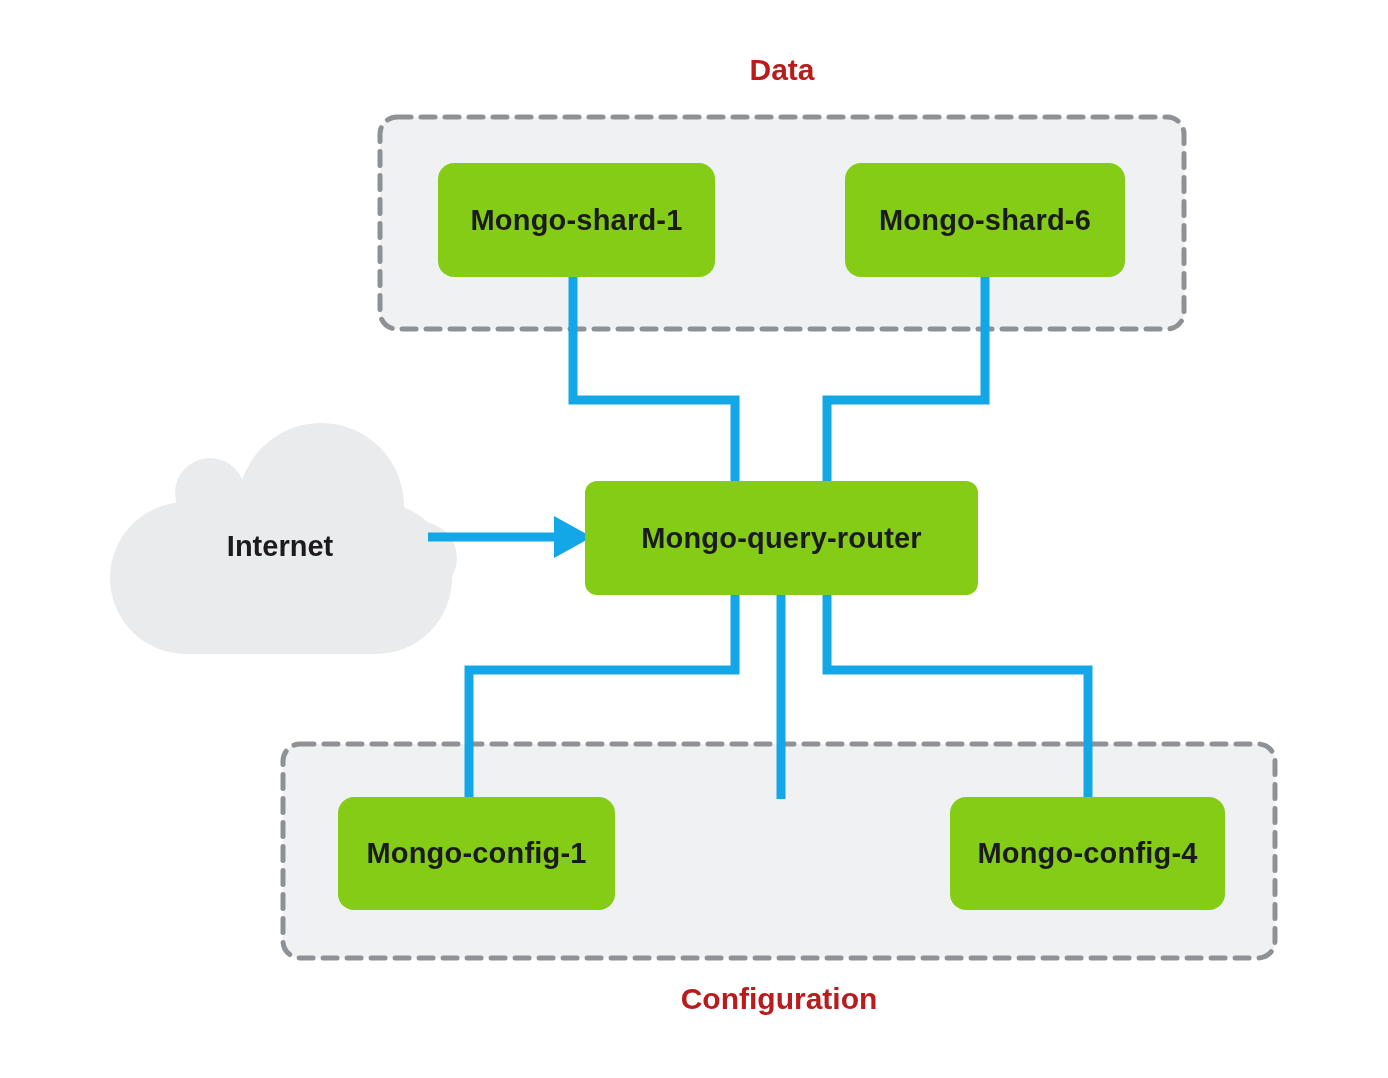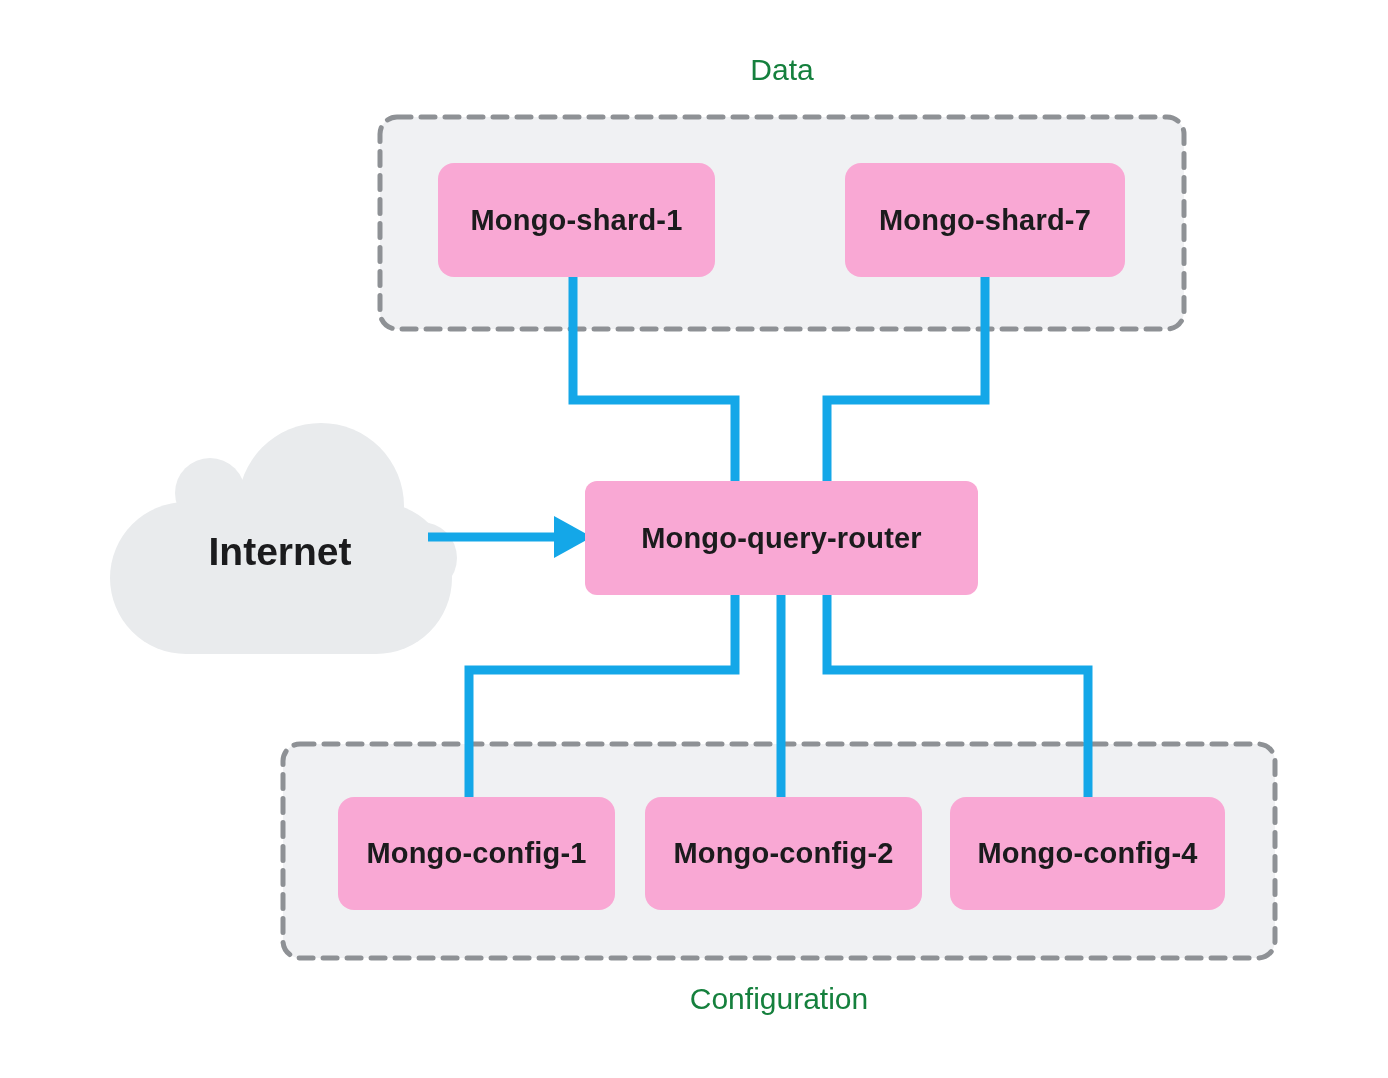--- a/index.html
+++ b/index.html
@@ -20,44 +20,44 @@
     left: 0;
     top: 0;
     z-index: 1;
   }
   .node {
     position: absolute;
     z-index: 2;
     display: flex;
     align-items: center;
     justify-content: center;
-    background: #f9a8d4;
+    background: #84cc16;
     border-radius: 16px;
     font-size: 29px;
     font-weight: 700;
     color: #1b1b1d;
     letter-spacing: 0.2px;
     white-space: nowrap;
   }
   .node-router {
     border-radius: 12px;
   }
   .zone-label {
     position: absolute;
     z-index: 3;
     font-size: 30px;
-    font-weight: 400;
-    color: #15803d;
+    font-weight: 700;
+    color: #b91c1c;
     text-align: center;
     white-space: nowrap;
   }
   .cloud-label {
     position: absolute;
     z-index: 3;
-    font-size: 39px;
+    font-size: 29px;
     font-weight: 700;
     color: #1b1b1d;
     text-align: center;
     white-space: nowrap;
   }
   
   .node-shard1  { left: 438px; top: 163px; width: 277px; height: 114px; }
   .node-shard2  { left: 845px; top: 163px; width: 280px; height: 114px; }
   .node-router  { left: 585px; top: 481px; width: 393px; height: 114px; }
   .node-config1 { left: 338px; top: 797px; width: 277px; height: 113px; align-items: center; }
@@ -99,28 +99,25 @@
 
   <div class="zone-label label-data">Data</div>
   <div class="zone-label label-config">Configuration</div>
 
   <div class="cloud-label label-internet">Internet</div>
 
   <div class="node node-shard1">
     <span>Mongo-shard-1</span>
   </div>
   <div class="node node-shard2">
-    <span>Mongo-shard-7</span>
+    <span>Mongo-shard-6</span>
   </div>
   <div class="node node-router">
     <span>Mongo-query-router</span>
   </div>
   <div class="node node-config1">
     <span>Mongo-config-1</span>
-  </div>
-  <div class="node node-config2">
-    <span>Mongo-config-2</span>
   </div>
   <div class="node node-config3">
     <span>Mongo-config-4</span>
   </div>
 
 </div>
 
 </body></html>

